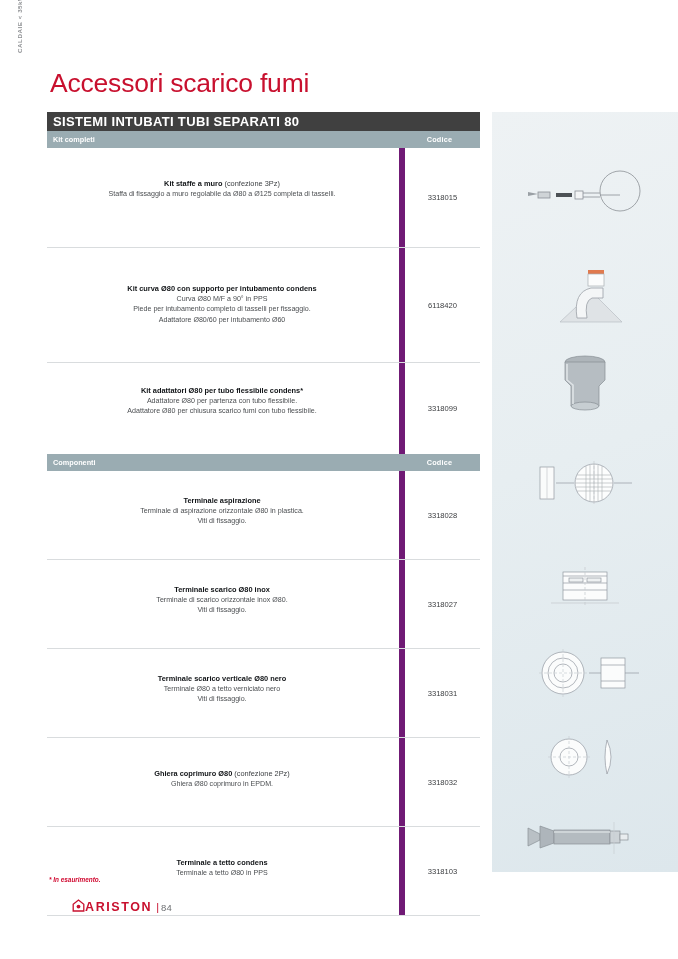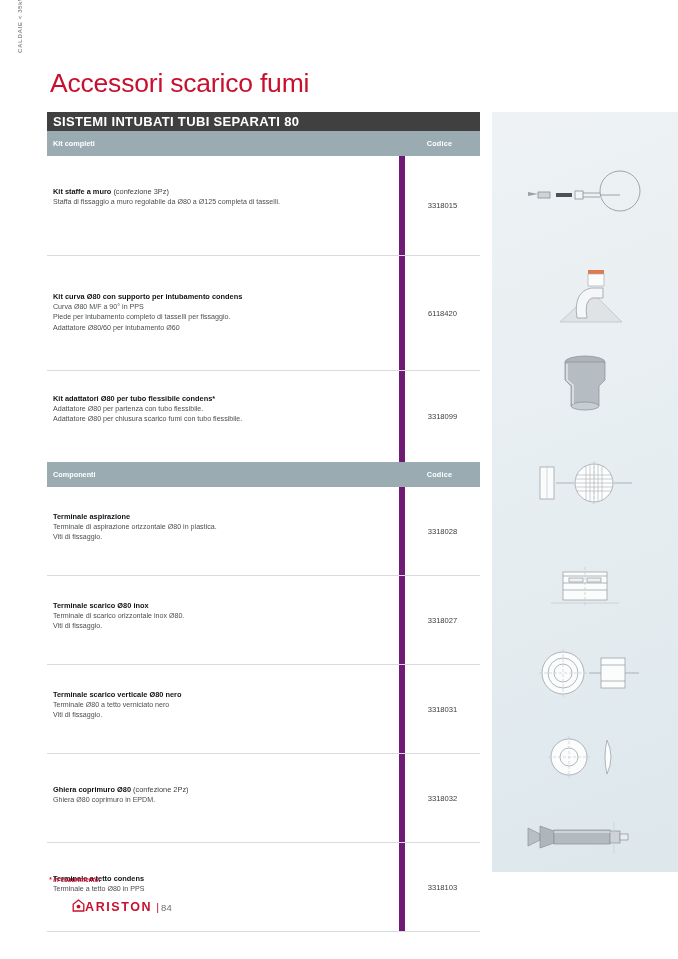--- a/index.html
+++ b/index.html
@@ -42,27 +42,27 @@
   .prod-img svg { display:inline-block; }
 
   
   #table { position:absolute; left:47px; top:112px; width:433px; }
   .banner {
     background:#404040; color:#ffffff;
     font-size:13px; font-weight:700; letter-spacing:.35px;
     padding:5px 0 5px 6px; height:19px; line-height:9px;
   }
   .subhead {
-    display:flex; background:#9aacb2; color:#ffffff; height:25px;
+    display:flex; background:#9aacb2; color:#ffffff; height:17px;
     font-size:7.3px; font-weight:700; align-items:center;
   }
   .subhead .c1 { width:352px; padding-left:6px; }
   .subhead .c2 { width:81px; text-align:center; letter-spacing:.2px; }
 
-  .row { display:flex; position:relative; border-bottom:1px solid #d9dcde; }
+  .row { display:flex; position:relative; border-bottom:1px solid #d9dcde;text-align:center; }
   .row:last-of-type { border-bottom:1px solid #d9dcde; }
   .row .desc { width:352px; padding:0 8px 0 6px; position:relative; }
   .row .code {
     width:81px; display:flex; align-items:center; justify-content:center;
     font-size:7.6px; color:#3a3c3f; border-left:6px solid #701a75;
   }
   .ttl { font-size:7.4px; font-weight:700; color:#111417; margin:0; }
   .ttl .sub { font-weight:400; color:#3b3e41; }
   .line { font-size:7.1px; color:#4b4e51; margin:1.5px 0 0 0; line-height:9.4px; }
   .desc-inner { position:absolute; left:6px; right:8px; }

